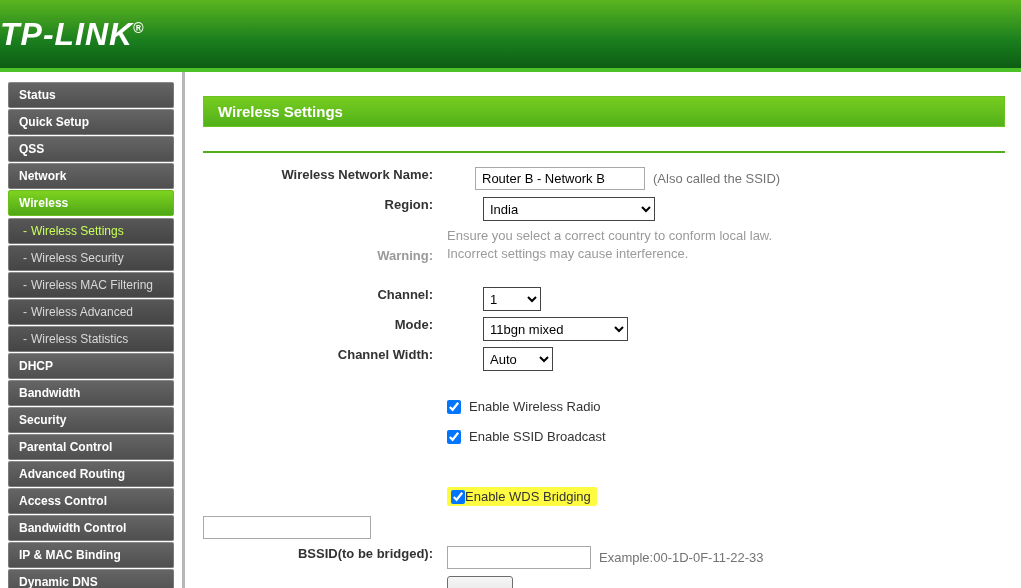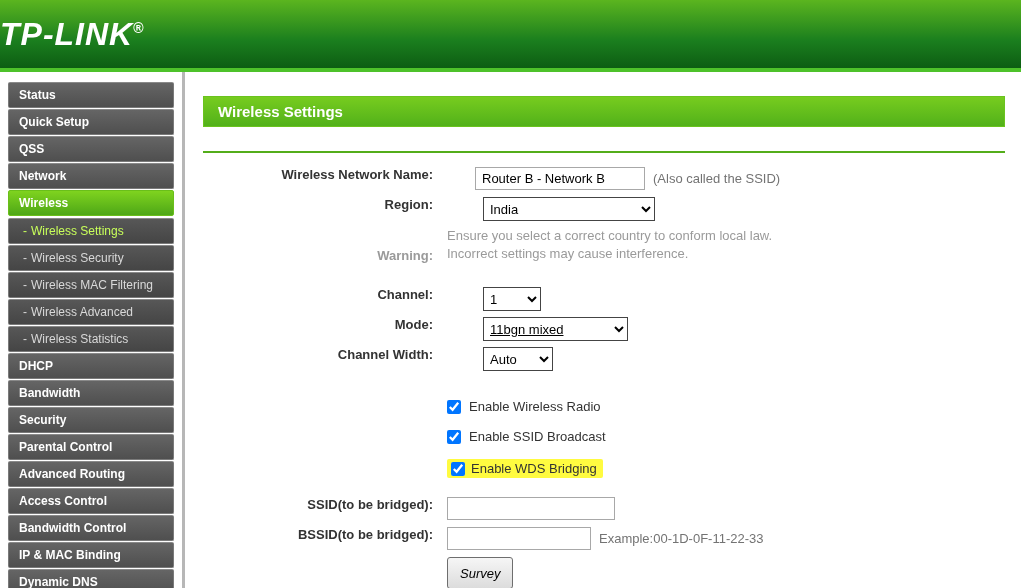--- a/index.html
+++ b/index.html
@@ -56,26 +56,26 @@
 
     input[type=text] {
       border: 1px solid #a8a8a8; background: #fff; height: 23px; padding: 2px 6px; font-size: 13px; font-family: inherit;
     }
     select {
       border: 1px solid #444; background: #fff; height: 24px; font-size: 13px; padding: 1px 2px; font-family: inherit; margin-left: 36px;
     }
     .w-ssid { width: 170px; margin-left: 28px; }
     .w-region { width: 172px; }
     .w-channel { width: 58px; }
-    .w-mode { width: 145px; text-decoration: underline; }
+    .w-mode { width: 145px; }
     .w-chwidth { width: 70px; }
     .w-bridge-ssid { width: 168px; }
     .w-bridge-bssid { width: 144px; }
     input[type=checkbox] { width: 14px; height: 14px; }
-    .hl { background: #fffb40; padding: 2px 6px 2px 4px; display: inline-flex; align-items: center; gap: 6px; border-radius: 2px; }
+    .hl { background: #fffb40; padding: 2px 6px 2px 4px; display: inline-flex; align-items: center; border-radius: 2px; margin-top: 28px; }
     button.survey {
       border: 1px solid #6e6e6e; background: linear-gradient(to bottom, #f6f6f6, #dcdcdc);
       height: 32px; padding: 0 12px; font-size: 13px; border-radius: 3px; cursor: pointer; font-style: italic;
     }
     .gap-row { height: 22px; }
     .gap-sm { height: 8px; }
   </style>
 </head>
 <body>
 
@@ -198,21 +198,20 @@
           <span class="hl">
             <input type="checkbox" checked="" style="">
             <span>Enable WDS Bridging</span>
           </span>
         </div>
       </div>
 
       <div class="gap-sm"></div>
 
       <div class="row">
-        <div class="lbl">SSID(to be bridged):</div>
         <div class="val">
           <input type="text" class="w-bridge-ssid" value="" style="">
         </div>
       </div>
 
       <div class="row">
         <div class="lbl">BSSID(to be bridged):</div>
         <div class="val">
           <input type="text" class="w-bridge-bssid" value="" style="">
           <span class="aside">Example:00-1D-0F-11-22-33</span>

